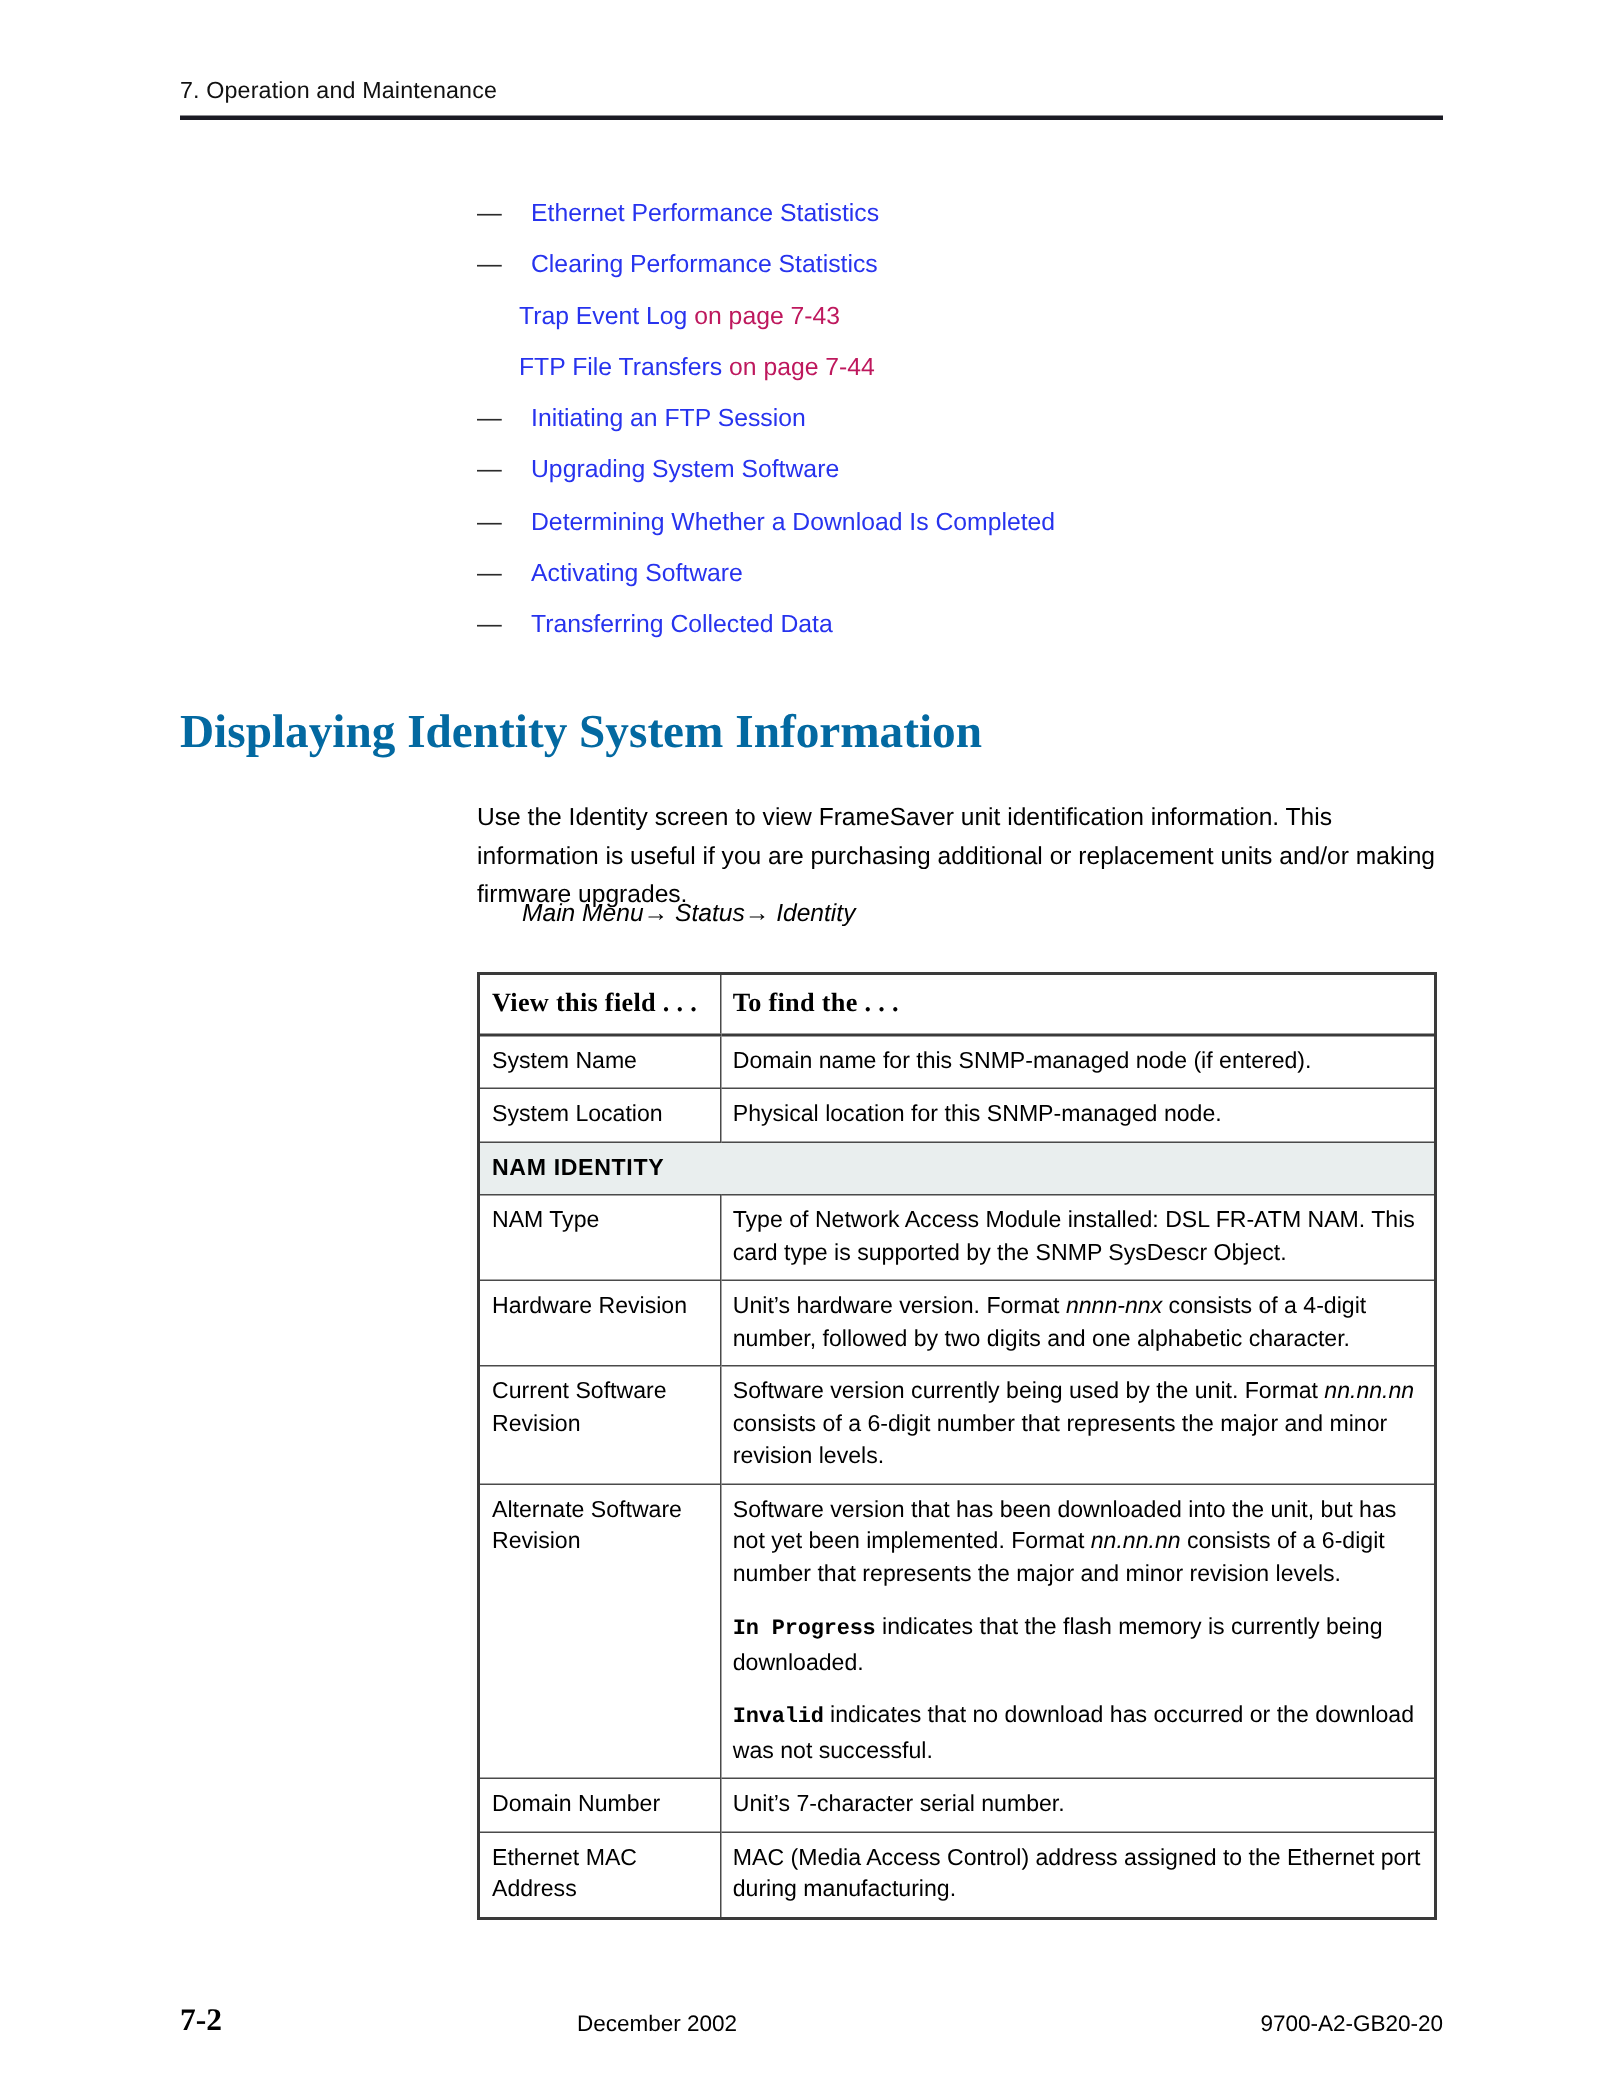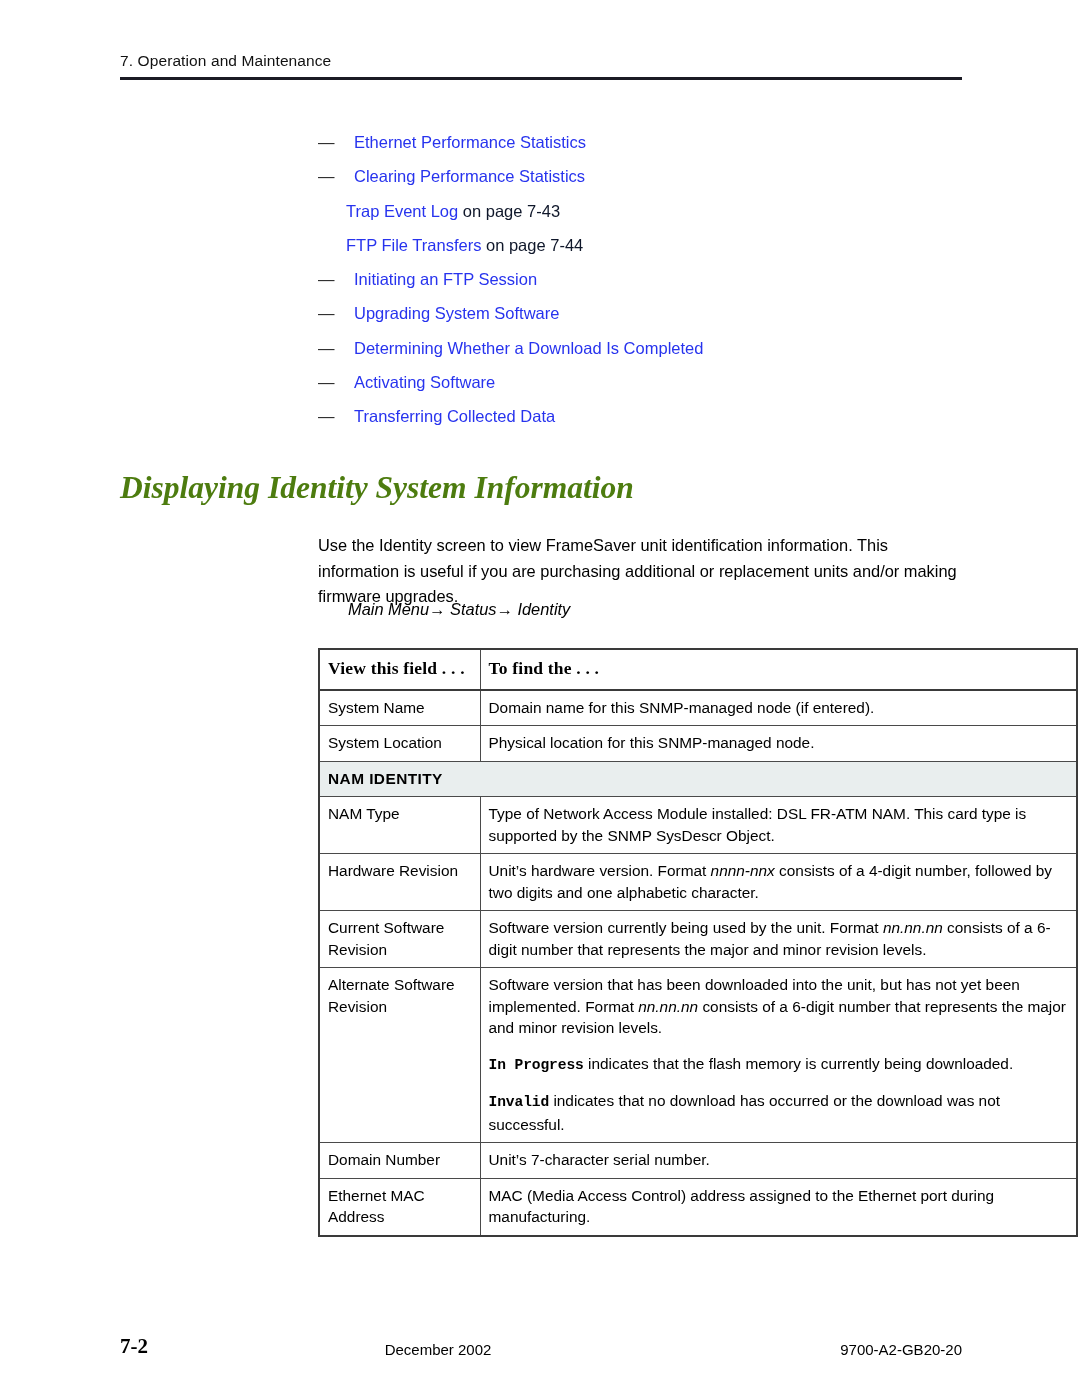--- a/index.html
+++ b/index.html
@@ -66,38 +66,37 @@
     font-size: 16.5px;
     line-height: 1;
   }
   .xlink {
     color: #2733ee;
     font-family: "Liberation Sans", sans-serif;
     font-size: 16.5px;
     white-space: nowrap;
   }
   .xtail {
-    color: #0f172a;
+    color: #be185d;
     font-style: normal;
     font-family: "Liberation Sans", sans-serif;
     font-size: 16.5px;
     white-space: pre;
   }
 
   
   .sec-head {
     position: absolute;
     left: 120px;
     top: 470px;
     font-family: "Liberation Serif", serif;
     font-weight: bold;
     font-size: 31.5px;
-    color: #4d7c0f;
-    white-space: nowrap;
-    font-style: italic;
+    color: #0369a1;
+    white-space: nowrap;
   }
 
   
   .body-par {
     position: absolute;
     left: 318px;
     top: 533px;
     width: 648px;
     font-size: 16.4px;
     line-height: 25.5px;
@@ -112,21 +111,21 @@
     font-style: italic;
     color: #000;
     white-space: nowrap;
   }
 
   
   .tbl-wrap {
     position: absolute;
     left: 318px;
     top: 648px;
-    width: 760px;
+    width: 640px;
     border: 2.2px solid #3a3a3a;
     box-sizing: border-box;
     background: #fff;
   }
   table.idtbl {
     border-collapse: collapse;
     width: 100%;
     table-layout: fixed;
   }
   table.idtbl col.c1 { width: 160px; }

